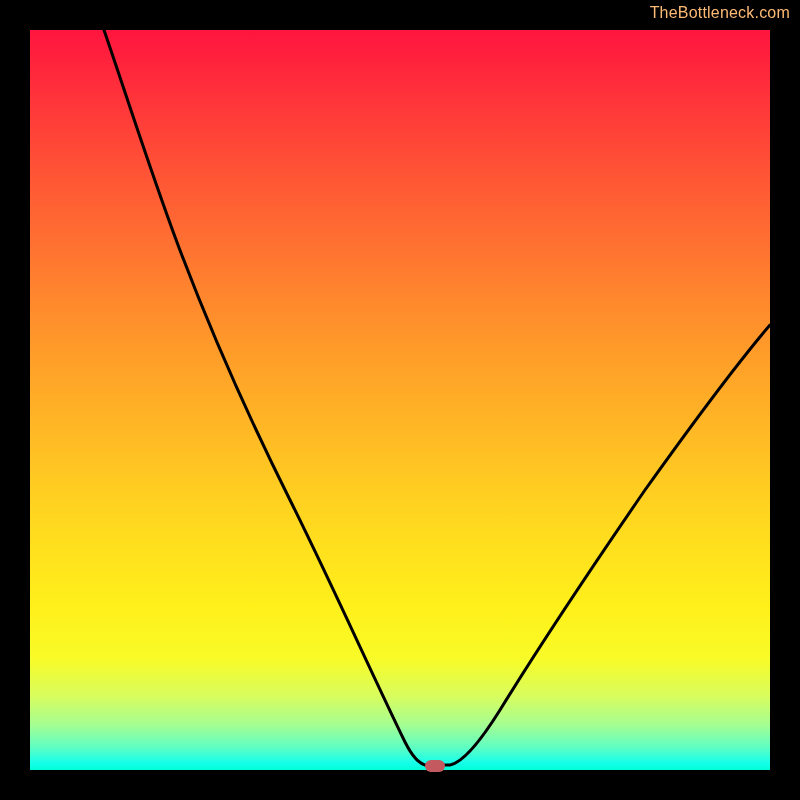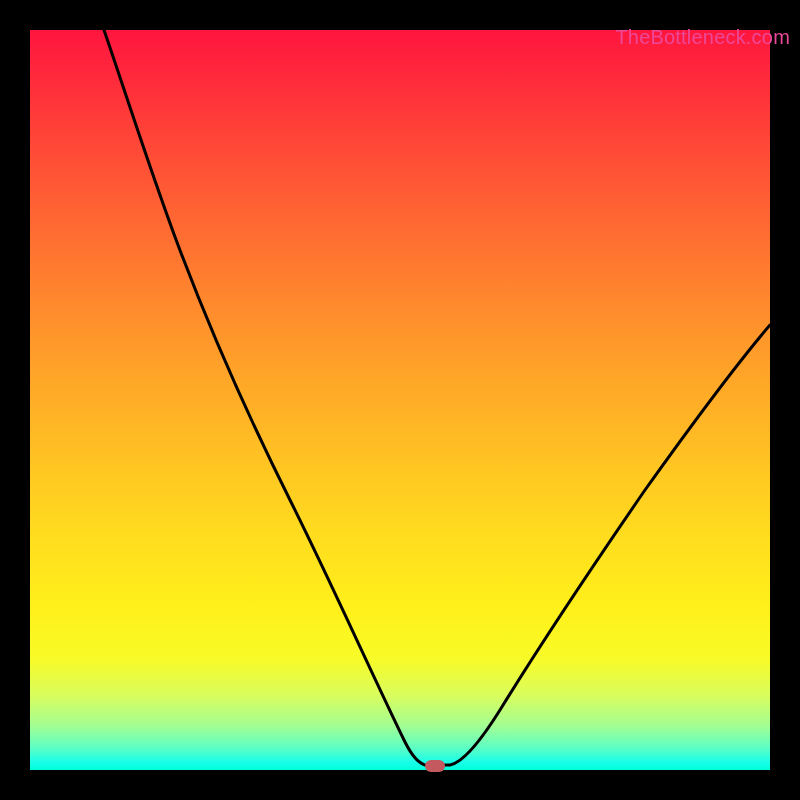--- a/index.html
+++ b/index.html
@@ -14,27 +14,26 @@
   .frame {
     position: relative;
     width: 800px;
     height: 800px;
     background: #000;
   }
   .watermark {
     position: absolute;
     top: 4px;
     right: 10px;
-    color: #ec4899;
-    font-size: 20px;
+    color: #fdba74;
+    font-size: 16px;
     font-weight: 500;
     letter-spacing: 0.2px;
     z-index: 5;
     user-select: none;
-    margin-top: 22px;
   }
   .plot-area {
     position: absolute;
     left: 30px;
     top: 30px;
     width: 740px;
     height: 740px;
     background: linear-gradient(
       to bottom,
       #ff153e 0%,

